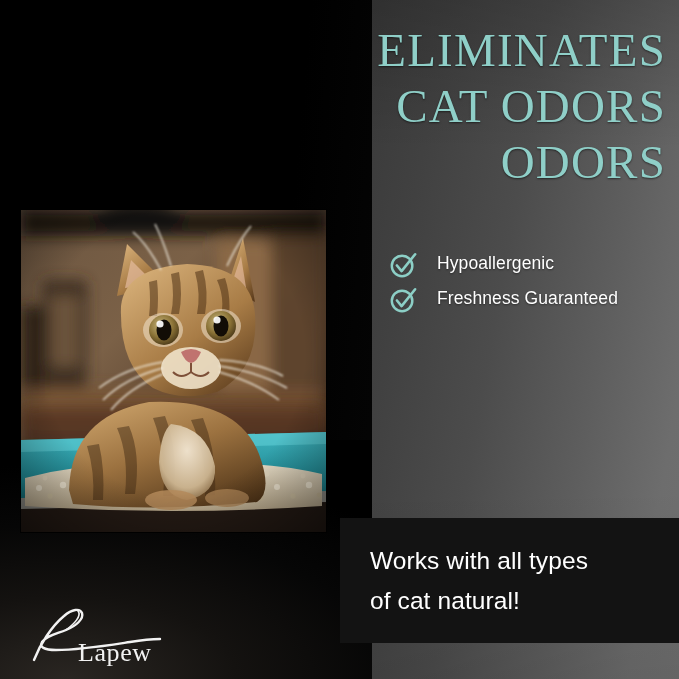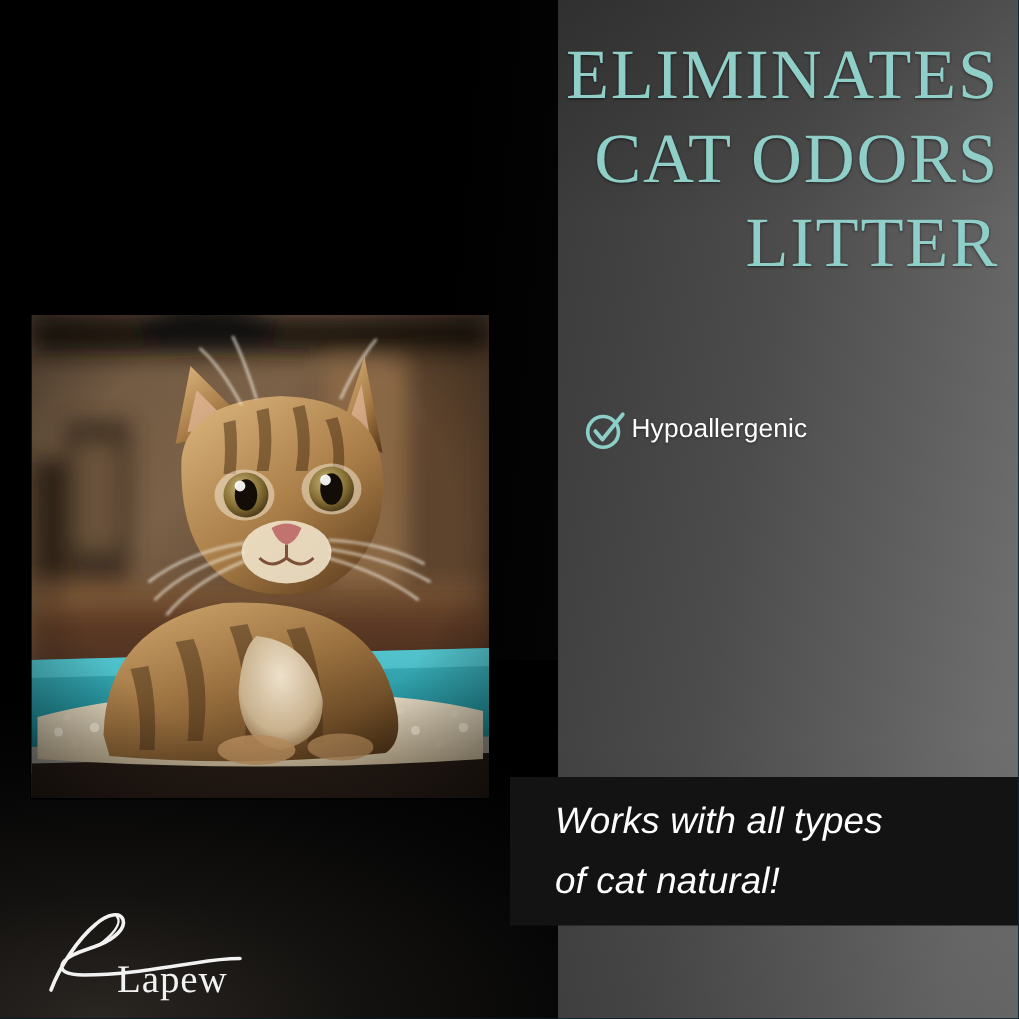--- a/index.html
+++ b/index.html
@@ -7,21 +7,21 @@
   html, body {
     width:679px; height:679px;
     background:#000;
     font-family:"Liberation Sans", sans-serif;
     overflow:hidden;
   }
 
   .ad {
     position:relative;
     width:679px; height:679px;
-    background:#0c4a6e;
+    background:#14532d;
     overflow:hidden;
   }
 
   
   .bg-right {
     position:absolute;
     left:372px; top:0;
     width:307px; height:679px;
     background:
       linear-gradient(100deg,
@@ -82,48 +82,46 @@
   
   .features {
     position:absolute;
     left:389px; top:250px;
     width:282px;
     z-index:5;
   }
   .feat {
     display:flex;
     align-items:flex-start;
-    gap:4px;
+    gap:20px;
     margin-bottom:6px;
-    margin-top:22px;
   }
   .check {
     flex:0 0 auto;
     width:28px; height:28px;
     margin-top:1px;
   }
   .check svg { display:block; width:28px; height:28px; }
   .feat-label {
     color:#ffffff;
     font-size:17.5px;
     line-height:27px;
     letter-spacing:.1px;
     text-shadow:0 1px 2px rgba(0,0,0,.45);
   }
 
   
   .callout {
     position:absolute;
     left:340px; top:518px;
-    width:339px; height:99px;
+    width:339px; height:125px;
     background:#131313;
     z-index:6;
     display:flex;
     align-items:center;
-    font-style:italic;
   }
   .callout-text {
     color:#fff;
     font-size:24.5px;
     line-height:40px;
     padding:0 0 0 30px;
     letter-spacing:.1px;
   }
   .callout-text .cl { display:block; white-space:nowrap; }
 
@@ -149,21 +147,21 @@
 
 <div class="ad">
 
   <div class="bg-right"></div>
   <div class="bg-left"></div>
   <div class="bg-left-glow"></div>
 
   <div class="headline">
     <span class="ln ln1">ELIMINATES</span>
     <span class="ln ln2">CAT ODORS</span>
-    <span class="ln ln3">LITTER</span>
+    <span class="ln ln3">ODORS</span>
   </div>
 
   <div class="photo">
     <svg viewBox="0 0 305 322" preserveAspectRatio="xMidYMid slice">
       <defs>
         <linearGradient id="roomBg" x1="0" y1="0" x2="1" y2="1">
           <stop offset="0%" stop-color="#6b5540"></stop>
           <stop offset="35%" stop-color="#7b6147"></stop>
           <stop offset="70%" stop-color="#4e3626"></stop>
           <stop offset="100%" stop-color="#2b1d14"></stop>
@@ -329,20 +327,29 @@
         <svg viewBox="0 0 30 30">
           <circle cx="14" cy="16" r="11" fill="none" stroke="#8ccfc6" stroke-width="2.6"></circle>
           <path d="M8.5 15.5 L13.5 21.5 L28 3.5" fill="none" stroke="#8ccfc6" stroke-width="2.8" stroke-linecap="round" stroke-linejoin="round"></path>
         </svg>
       </span>
       <span class="feat-label">Hypoallergenic</span>
     </div>
 
 
 
+    <div class="feat">
+      <span class="check">
+        <svg viewBox="0 0 30 30">
+          <circle cx="14" cy="16" r="11" fill="none" stroke="#8ccfc6" stroke-width="2.6"></circle>
+          <path d="M8.5 15.5 L13.5 21.5 L28 3.5" fill="none" stroke="#8ccfc6" stroke-width="2.8" stroke-linecap="round" stroke-linejoin="round"></path>
+        </svg>
+      </span>
+      <span class="feat-label">Freshness Guaranteed</span>
+    </div>
 
   </div>
 
   <div class="callout">
     <div class="callout-text">
       <span class="cl">Works with all types</span>
       <span class="cl">of cat natural!</span>
     </div>
   </div>
 

